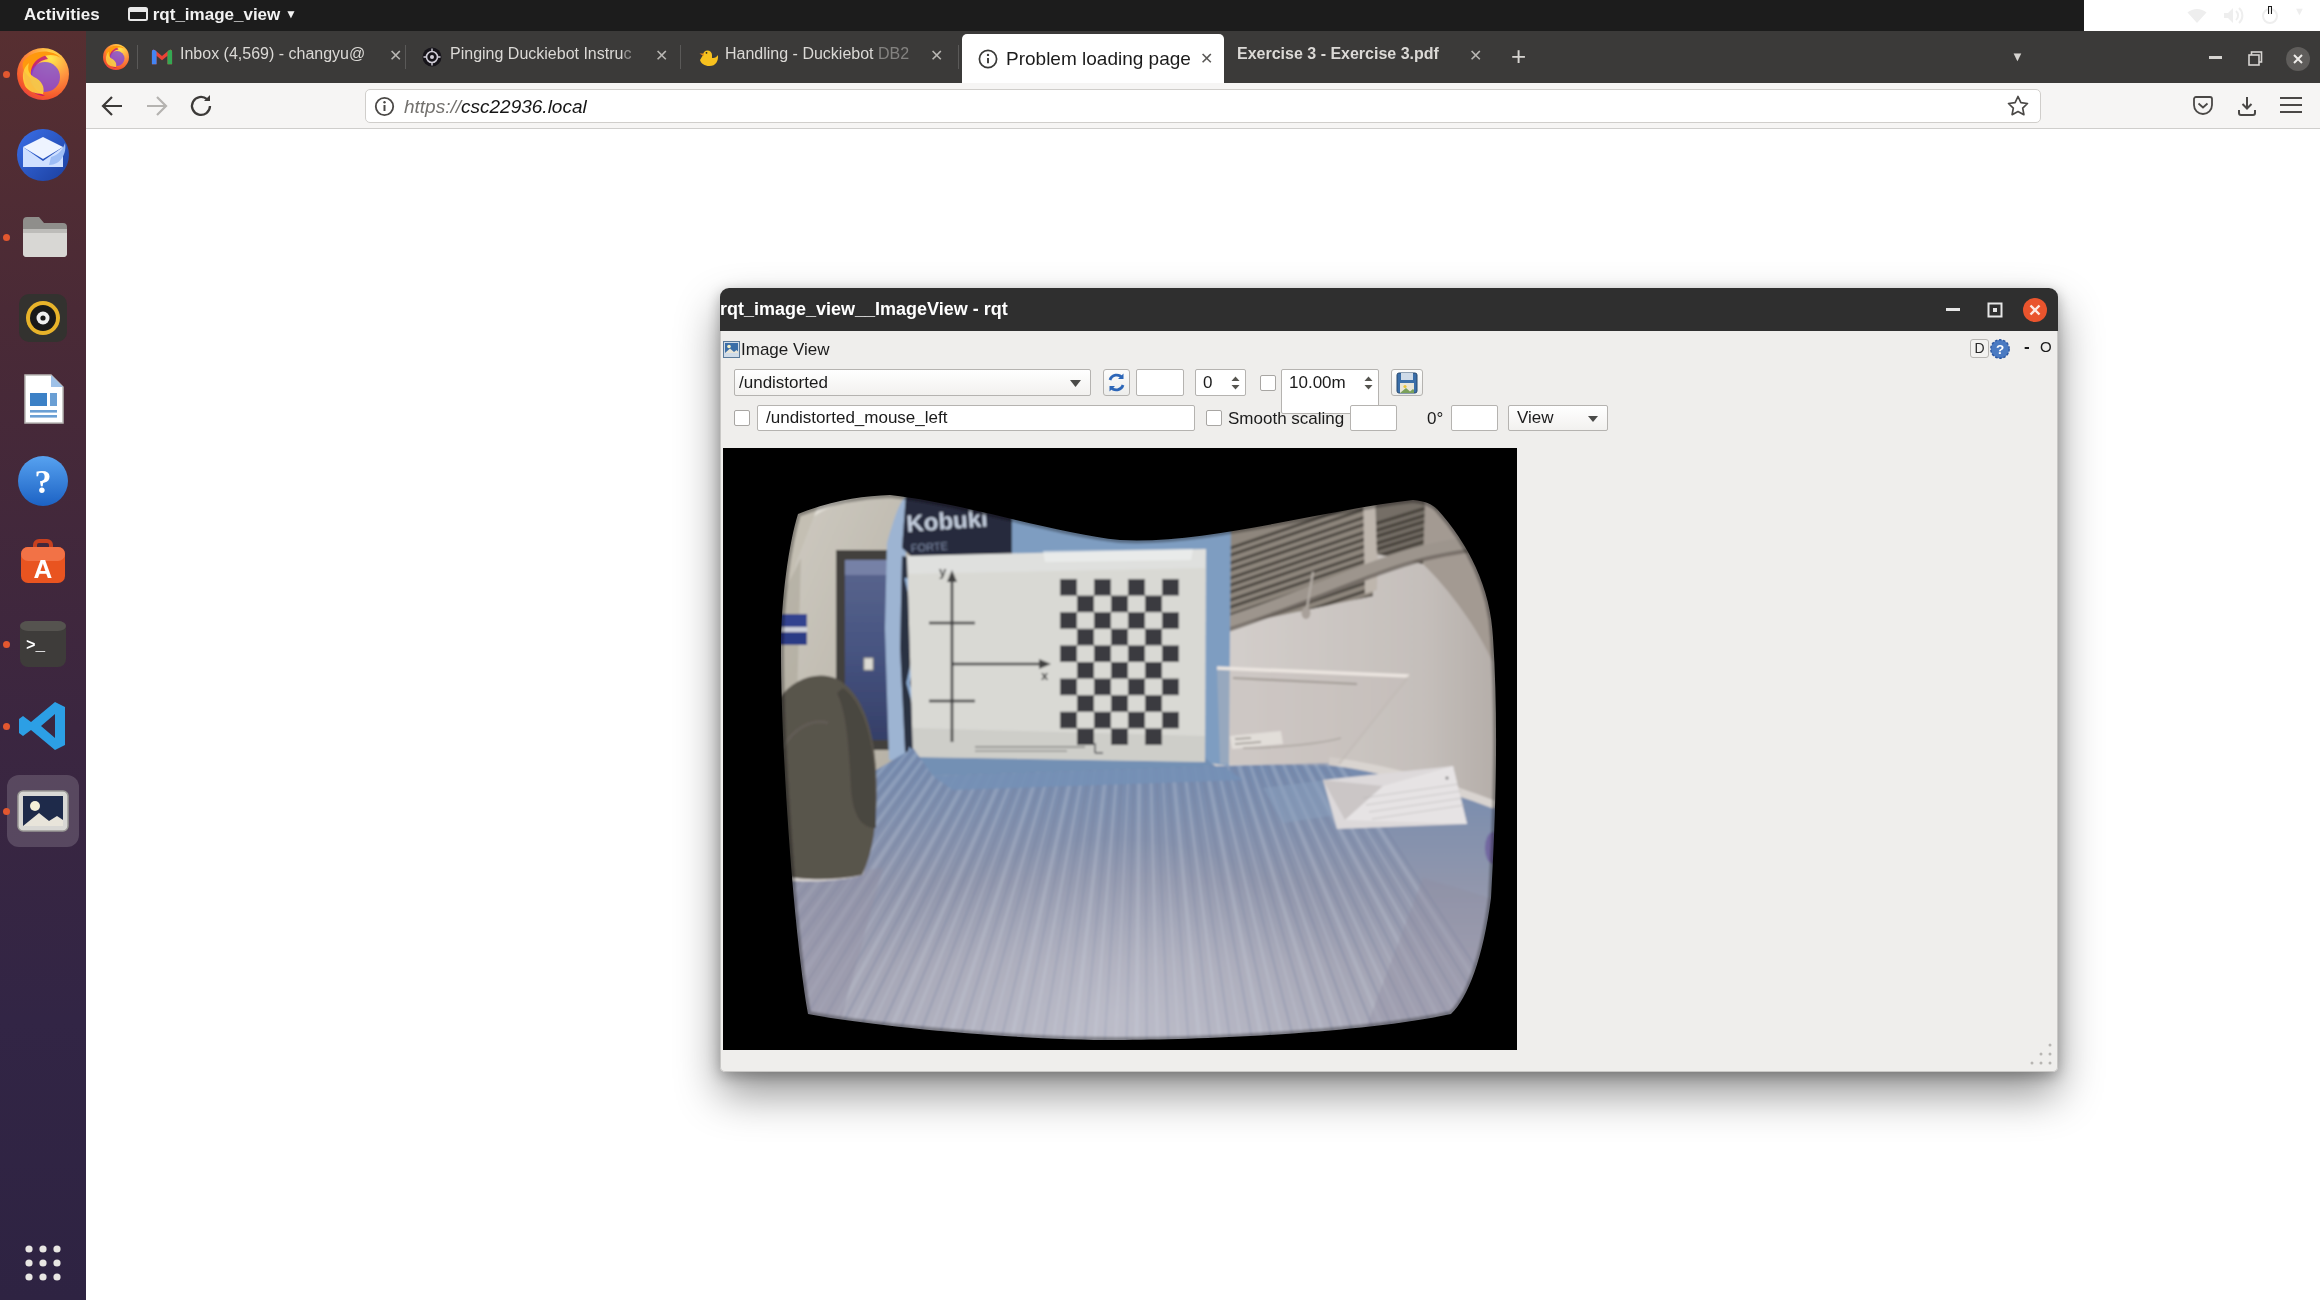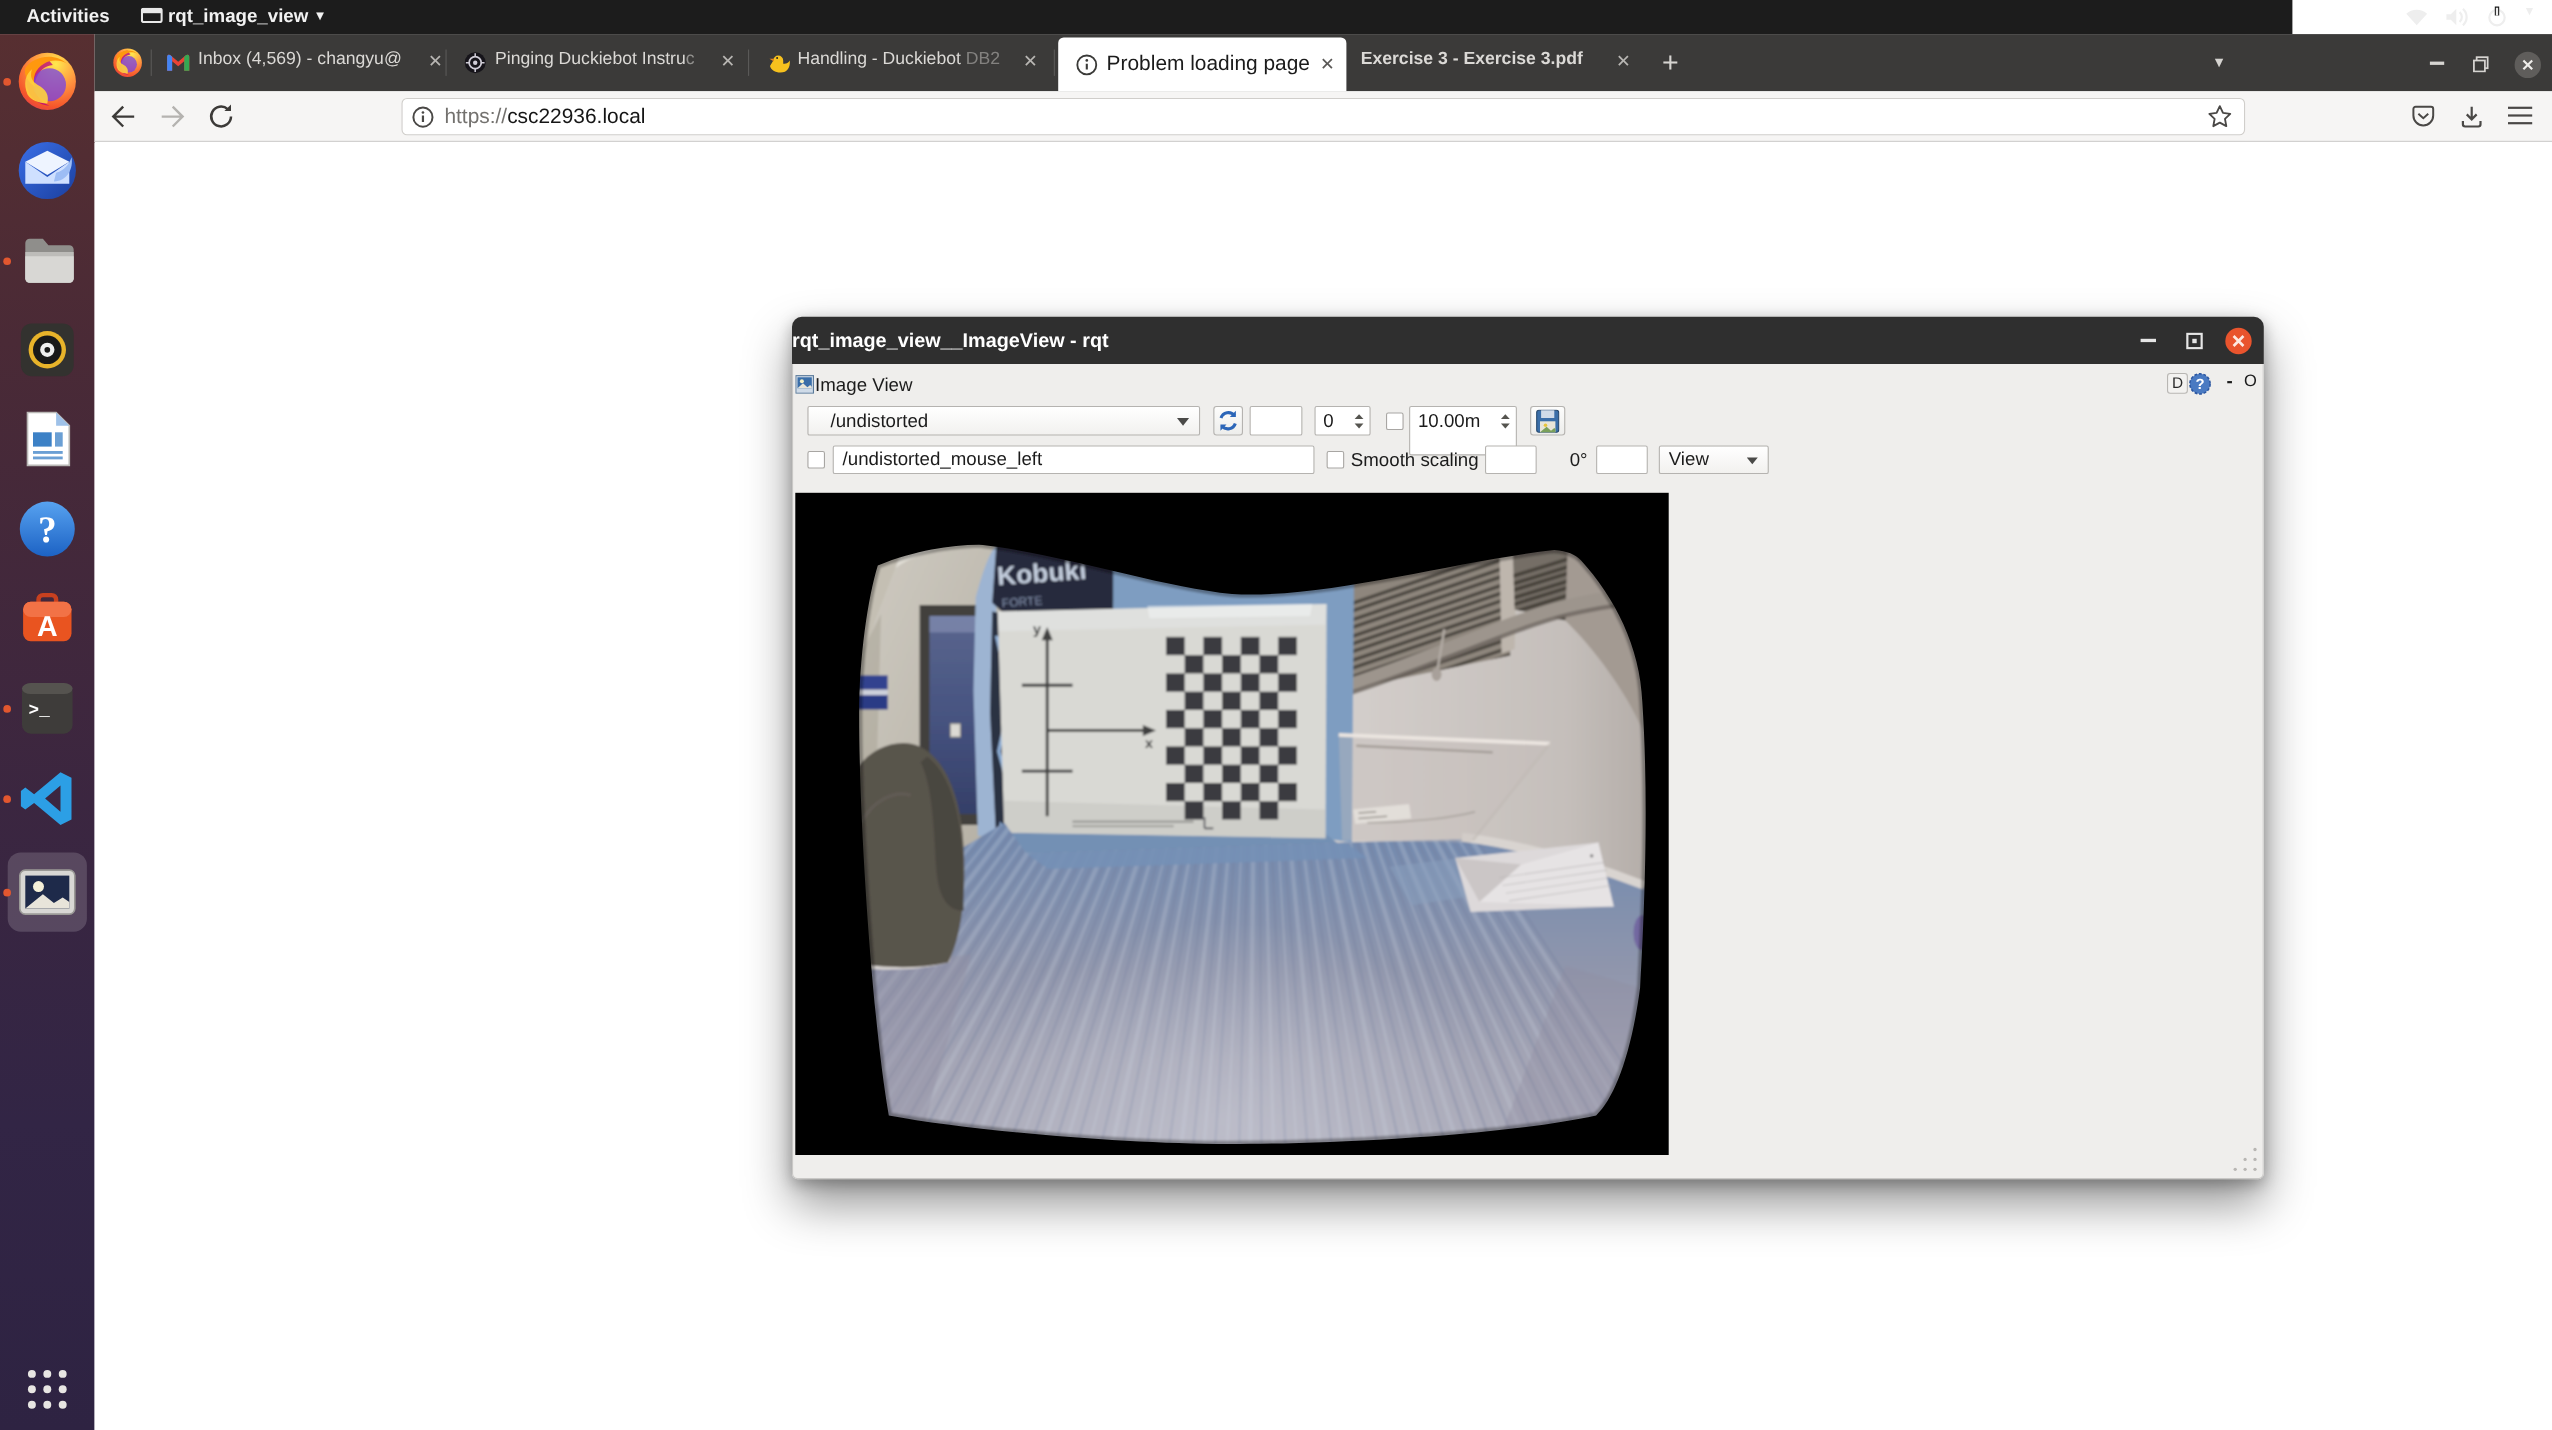--- a/index.html
+++ b/index.html
@@ -18,21 +18,21 @@
   .dicon { position:absolute; left:15px; width:56px; height:56px; }
   .ddot { position:absolute; left:3px; width:7px; height:7px; border-radius:50%; background:#e2572f; }
   .dactive { position:absolute; left:7px; width:72px; height:72px; border-radius:12px; background:rgba(255,255,255,0.16); }
   
   #tabbar { position:absolute; left:86px; top:31px; width:2234px; height:52px; background:#3b3a39; }
   .tabtitle { position:absolute; top:14px; white-space:nowrap; overflow:hidden; color:#dbd9d6; }
   .tabx { position:absolute; top:15px; color:#b8b6b3; font-size:16px; }
   #activetab { position:absolute; background:#ffffff; color:#1b1b1b; border-radius:5px 5px 0 0; }
   .vsep { position:absolute; top:14px; width:1px; height:24px; background:#5a5958; }
   #navbar { position:absolute; left:86px; top:83px; width:2234px; height:46px; background:#f6f5f4;
-    border-bottom:1px solid #cfcecc; }
+    border-bottom:1px solid #cfcecc;font-style:italic; }
   #urlbar { position:absolute; left:279px; top:6px; width:1676px; height:34px; background:#ffffff;
     border:1px solid #d0cecb; border-radius:5px; font-size:19px; color:#1b1b1b; }
   #content { position:absolute; left:86px; top:130px; width:2234px; height:1170px; background:#ffffff; }
   
   #rqt { position:absolute; left:720px; top:288px; width:1338px; height:784px;
     border-radius:9px 9px 5px 5px; box-shadow:0 22px 44px rgba(0,0,0,0.42), 0 4px 14px rgba(0,0,0,0.28);
     background:#efeeec; }
   #rqt-title { position:absolute; left:0; top:0; width:100%; height:43px; background:#2f2f2f;
     border-radius:9px 9px 0 0; color:#ffffff; font-weight:700; font-size:18px; text-align:left;
     line-height:43px; }
@@ -299,21 +299,21 @@
     <div class="qtlabel" style="left:20px;top:9px">Image View</div>
     <div class="abs" style="left:1249px;top:8px;width:19px;height:19px;background:#f3f2f0;border:1px solid #b8b6b3;border-radius:3px;font-size:14px;color:#2a2a2a;text-align:center;line-height:17px">D</div>
     <svg class="abs" style="left:1269px;top:8px" width="20" height="20" viewBox="0 0 20 20">
         <circle cx="10" cy="10" r="9.2" fill="#4a7ac2"></circle>
         <circle cx="10" cy="10" r="9.2" fill="none" stroke="#2a55a0" stroke-width="1.4" stroke-dasharray="2.6 1.6"></circle>
         <text x="10" y="14.5" font-size="13.5" font-weight="bold" fill="#ffffff" text-anchor="middle">?</text>
       </svg>
     <div class="qtlabel" style="left:1303px;top:6px;font-weight:700">-</div>
     <div class="qtlabel" style="left:1319px;top:7px;font-size:15px">O</div>
 
-    <div class="qtfield" style="left:13px;top:38px;width:357px;height:27px;line-height:25px;padding-left:20px;background:linear-gradient(180deg,#ffffff,#f2f1ef)">/undistorted</div>
+    <div class="qtfield" style="left:13px;top:38px;width:357px;height:27px;line-height:25px;padding-left:4px;background:linear-gradient(180deg,#ffffff,#f2f1ef)">/undistorted</div>
     <svg class="abs" style="left:348px;top:48px" width="13" height="9" viewBox="0 0 13 9">
         <path d="M1 1 L6.5 8 L12 1 Z" fill="#4a4a48"></path>
       </svg>
     <div class="qtbtn" style="left:382px;top:38px;width:27px;height:27px"></div>
     <svg class="abs" style="left:385px;top:41px" width="21" height="21" viewBox="0 0 21 21">
         <path d="M4 8 a7 7 0 0 1 12.2-2.2" stroke="#2c66b8" stroke-width="2.8" fill="none"></path>
         <path d="M17.5 1.5 v5.5 h-5.5 z" fill="#2c66b8"></path>
         <path d="M17 13 a7 7 0 0 1 -12.2 2.2" stroke="#2c66b8" stroke-width="2.8" fill="none"></path>
         <path d="M3.5 19.5 v-5.5 h5.5 z" fill="#2c66b8"></path>
       </svg>

